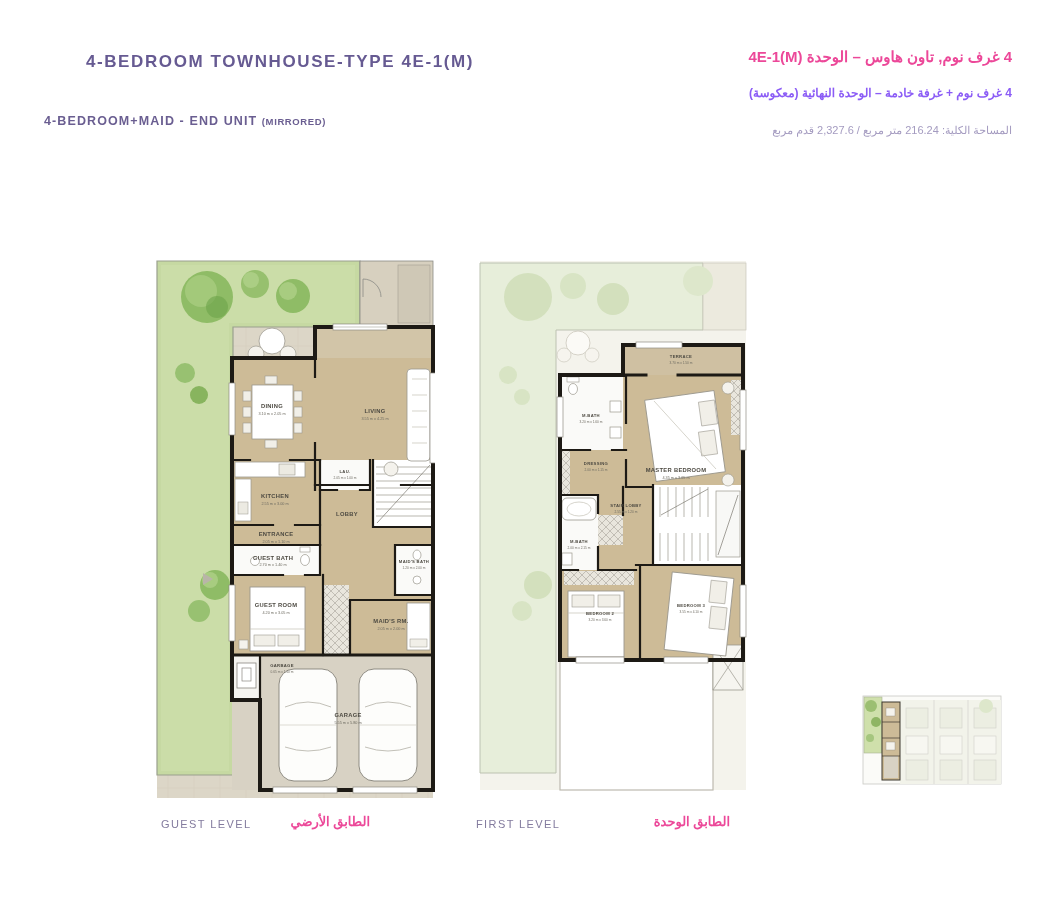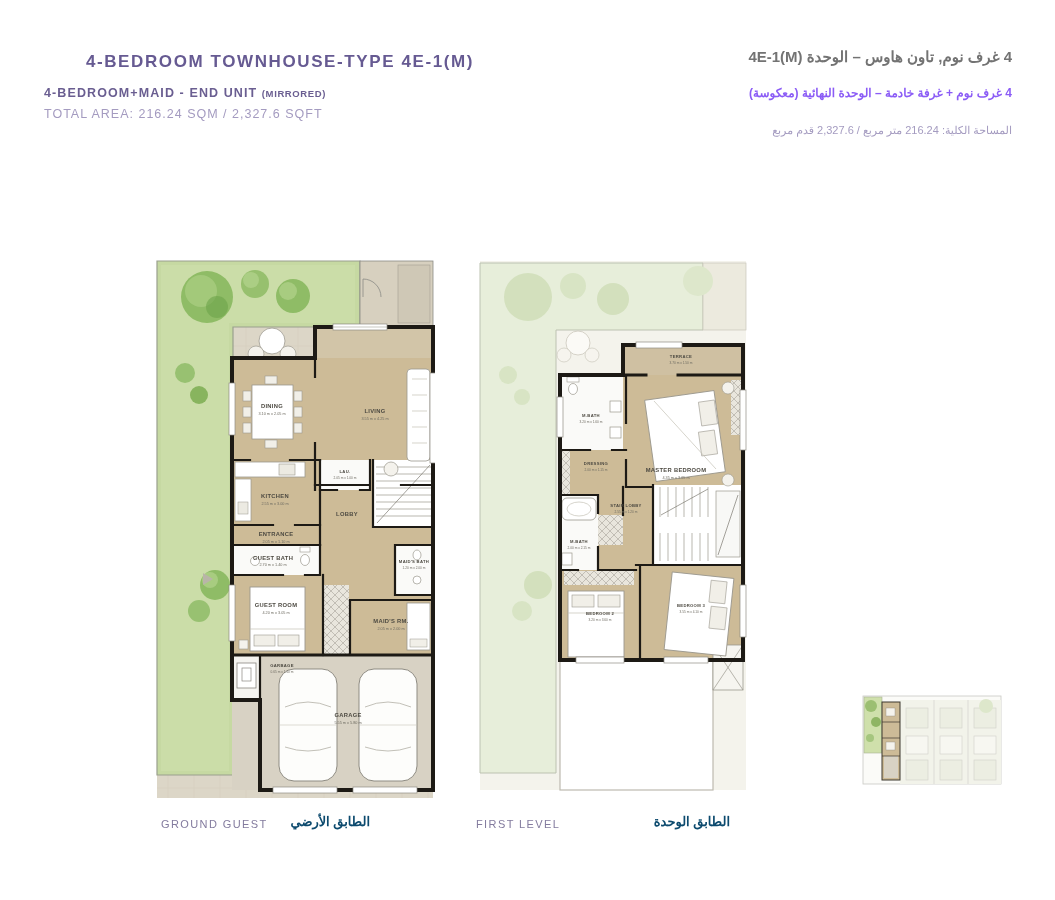--- a/index.html
+++ b/index.html
@@ -1,51 +1,50 @@
 <!DOCTYPE html>
 <html><head>
 <meta charset="utf-8">
 <style>
   html,body{margin:0;padding:0;background:#ffffff;}
   .sheet{position:relative;width:1055px;height:900px;background:#ffffff;overflow:hidden;
          font-family:"Liberation Sans",sans-serif;}
   
   .hdr-left{position:absolute;left:44px;top:52px;width:430px;}
   .hdr-title{font-size:17px;font-weight:700;letter-spacing:1.6px;color:#665a92;text-align:right;}
-  .hdr-sub{margin-top:14px;font-size:12.5px;font-weight:700;letter-spacing:1.1px;color:#6a5e91;}
+  .hdr-sub{margin-top:42px;font-size:12.5px;font-weight:700;letter-spacing:1.1px;color:#6a5e91;}
   .hdr-sub .note{font-size:9.5px;font-weight:700;letter-spacing:.6px;}
   .hdr-area{margin-top:7px;font-size:12.5px;letter-spacing:1px;color:#a49bc0;}
   .hdr-right{position:absolute;right:43px;top:48px;width:330px;text-align:right;direction:rtl;}
-  .hdr-title-ar{font-size:15px;font-weight:700;color:#737373;}
+  .hdr-title-ar{font-size:15px;font-weight:700;color:#ec4899;}
   .hdr-sub-ar{margin-top:20px;font-size:12px;font-weight:700;color:#8b5cf6;}
   .hdr-area-ar{margin-top:24px;font-size:11px;color:#a49bc0;}
   
   .plan{position:absolute;}
   .plan svg{display:block;}
   
   .lvl-en{position:absolute;font-size:11px;letter-spacing:1.4px;color:#837b9e;}
-  .lvl-ar{position:absolute;font-size:13px;font-weight:700;color:#0c4a6e;direction:rtl;text-align:right;}
+  .lvl-ar{position:absolute;font-size:13px;font-weight:700;color:#ec4899;direction:rtl;text-align:right;}
   
   .rn{font-family:"Liberation Sans",sans-serif;font-size:5.8px;font-weight:700;fill:#4d4a42;letter-spacing:.3px;}
   .rd{font-family:"Liberation Sans",sans-serif;font-size:3.8px;fill:#6f6c62;}
   .rns{font-size:4.2px;}
   .rds{font-size:3.2px;}
 </style>
 </head>
 <body>
 
 <div class="sheet">
 
   <div class="hdr-left">
     <div class="hdr-title">4-BEDROOM TOWNHOUSE-TYPE 4E-1(M)</div>
     <div class="hdr-sub">
       <span>4-BEDROOM+MAID - END UNIT</span>
       <span class="note">(MIRRORED)</span>
     </div>
-    <div class="hdr-area">TOTAL AREA: 216.24 SQM / 2,327.6 SQFT</div>
   </div>
 
   <div class="hdr-right">
     <div class="hdr-title-ar">4 غرف نوم, تاون هاوس – الوحدة 4E-1(M)</div>
     <div class="hdr-sub-ar">4 غرف نوم + غرفة خادمة – الوحدة النهائية (معكوسة)</div>
     <div class="hdr-area-ar">المساحة الكلية: 216.24 متر مربع / 2,327.6 قدم مربع</div>
   </div>
 
   <div class="plan" style="left:155px;top:255px;width:280px;height:545px;">
   <svg width="280" height="545" viewBox="0 0 280 545">
@@ -372,18 +371,18 @@
       <rect x="20" y="10" width="18" height="78" fill="#cdbb97" stroke="#3c382f" stroke-width="1"></rect>
       <rect x="22" y="64" width="14" height="22" fill="#d8d2c4"></rect>
       <path d="M20,30 H38 M20,46 H38 M20,64 H38" stroke="#3c382f" stroke-width="0.7"></path>
       <rect x="24" y="16" width="9" height="8" fill="#f5f3ec" stroke="#8f8c83" stroke-width="0.4"></rect>
       <rect x="24" y="50" width="9" height="8" fill="#f5f3ec" stroke="#8f8c83" stroke-width="0.4"></rect>
     </g>
     <circle cx="124" cy="14" r="7" fill="#dde7cb"></circle>
   </svg>
   </div>
 
-  <div class="lvl-en" style="left:161px;top:818px;">GROUND GUEST</div>
+  <div class="lvl-en" style="left:161px;top:818px;">GUEST LEVEL</div>
   <div class="lvl-ar" style="left:280px;top:814px;width:90px;">الطابق الأرضي</div>
   <div class="lvl-en" style="left:476px;top:818px;">FIRST LEVEL</div>
   <div class="lvl-ar" style="left:638px;top:814px;width:92px;">الطابق الوحدة</div>
 
 </div>
 
 </body></html>

